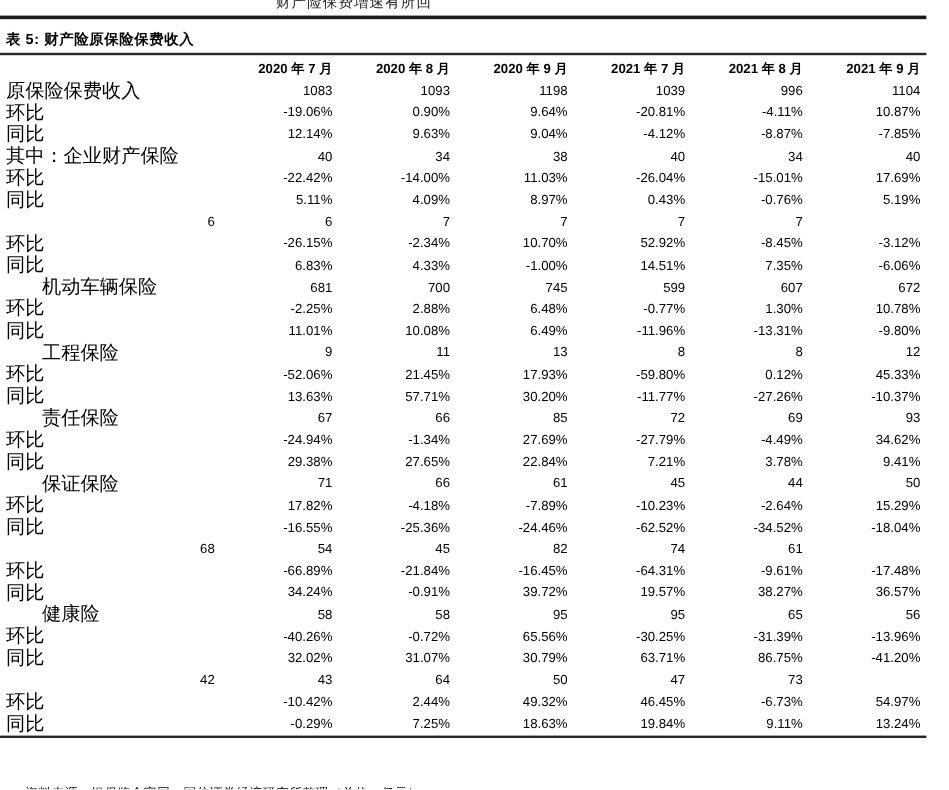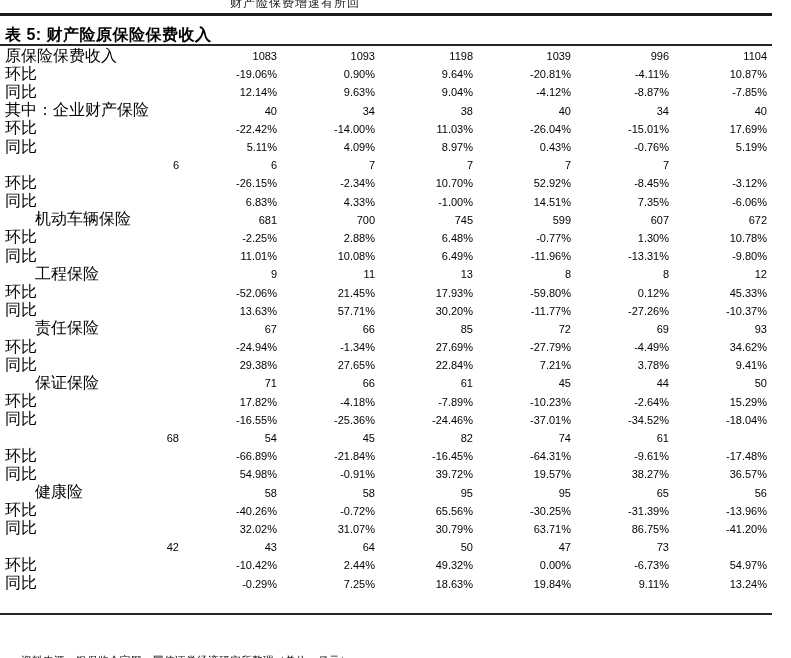--- a/index.html
+++ b/index.html
@@ -9,21 +9,21 @@
     font-family:"Liberation Serif", serif;
   }
   .clip-top {
     position:absolute; left:230px; top:0; width:140px; height:8px;
     overflow:hidden; color:#222;
   }
   .clip-top span { position:relative; top:-7px; font-size:12px; letter-spacing:1px; }
   .rule-thick { position:absolute; left:0; top:13px; width:772px; height:3px; background:#1b1b1b; }
   .title {
     position:absolute; left:5px; top:25px;
-    font-family:"Liberation Sans", sans-serif; font-weight:bold; font-size:16px;
+    font-family:"Liberation Sans", sans-serif; font-weight:bold; font-size:12px;
     letter-spacing:0.5px;
   }
   .rule-mid { position:absolute; left:0; top:44px; width:772px; height:2px; background:#262626; }
   .rule-bottom { position:absolute; left:0; top:613px; width:772px; height:2px; background:#262626; }
   .table { position:absolute; left:5px; top:47px; width:767px; }
   .trow {
     display:grid; grid-template-columns:179px repeat(6, 98px);
     height:18.2px; align-items:center;
   }
   .trow.thead { height:20px; }
@@ -54,20 +54,29 @@
     <span>财产险保费增速有所回升。</span>
   </div>
 
   <div class="rule-thick"></div>
 
   <div class="title">表 5: 财产险原保险保费收入</div>
 
   <div class="rule-mid"></div>
 
   <div class="table">
+    <div class="trow thead">
+      <div class="cell-label"></div>
+    <div class="cell-num">2020 年 7 月</div>
+        <div class="cell-num">2020 年 8 月</div>
+        <div class="cell-num">2020 年 9 月</div>
+        <div class="cell-num">2021 年 7 月</div>
+        <div class="cell-num">2021 年 8 月</div>
+        <div class="cell-num">2021 年 9 月</div>
+      </div>
     <div>
         <div class="trow">
           <div class="cell-label">原保险保费收入</div>
           <div class="cell-num">1083</div>
           <div class="cell-num">1093</div>
           <div class="cell-num">1198</div>
           <div class="cell-num">1039</div>
           <div class="cell-num">996</div>
           <div class="cell-num">1104</div>
         </div>
@@ -239,21 +248,21 @@
           <div class="cell-num">-7.89%</div>
           <div class="cell-num">-10.23%</div>
           <div class="cell-num">-2.64%</div>
           <div class="cell-num">15.29%</div>
         </div>
         <div class="trow">
           <div class="cell-label">同比</div>
           <div class="cell-num">-16.55%</div>
           <div class="cell-num">-25.36%</div>
           <div class="cell-num">-24.46%</div>
-          <div class="cell-num">-37.01%</div>
+          <div class="cell-num">-62.52%</div>
           <div class="cell-num">-34.52%</div>
           <div class="cell-num">-18.04%</div>
         </div>
         <div class="trow">
           <div class="cell-num">68</div>
           <div class="cell-num">54</div>
           <div class="cell-num">45</div>
           <div class="cell-num">82</div>
           <div class="cell-num">74</div>
           <div class="cell-num">61</div>
@@ -262,21 +271,21 @@
           <div class="cell-label">环比</div>
           <div class="cell-num">-66.89%</div>
           <div class="cell-num">-21.84%</div>
           <div class="cell-num">-16.45%</div>
           <div class="cell-num">-64.31%</div>
           <div class="cell-num">-9.61%</div>
           <div class="cell-num">-17.48%</div>
         </div>
         <div class="trow">
           <div class="cell-label">同比</div>
-          <div class="cell-num">54.98%</div>
+          <div class="cell-num">34.24%</div>
           <div class="cell-num">-0.91%</div>
           <div class="cell-num">39.72%</div>
           <div class="cell-num">19.57%</div>
           <div class="cell-num">38.27%</div>
           <div class="cell-num">36.57%</div>
         </div>
         <div class="trow">
           <div class="cell-label indent1">健康险</div>
           <div class="cell-num">58</div>
           <div class="cell-num">58</div>
@@ -309,21 +318,21 @@
           <div class="cell-num">64</div>
           <div class="cell-num">50</div>
           <div class="cell-num">47</div>
           <div class="cell-num">73</div>
         </div>
         <div class="trow">
           <div class="cell-label">环比</div>
           <div class="cell-num">-10.42%</div>
           <div class="cell-num">2.44%</div>
           <div class="cell-num">49.32%</div>
-          <div class="cell-num">0.00%</div>
+          <div class="cell-num">46.45%</div>
           <div class="cell-num">-6.73%</div>
           <div class="cell-num">54.97%</div>
         </div>
         <div class="trow">
           <div class="cell-label">同比</div>
           <div class="cell-num">-0.29%</div>
           <div class="cell-num">7.25%</div>
           <div class="cell-num">18.63%</div>
           <div class="cell-num">19.84%</div>
           <div class="cell-num">9.11%</div>

